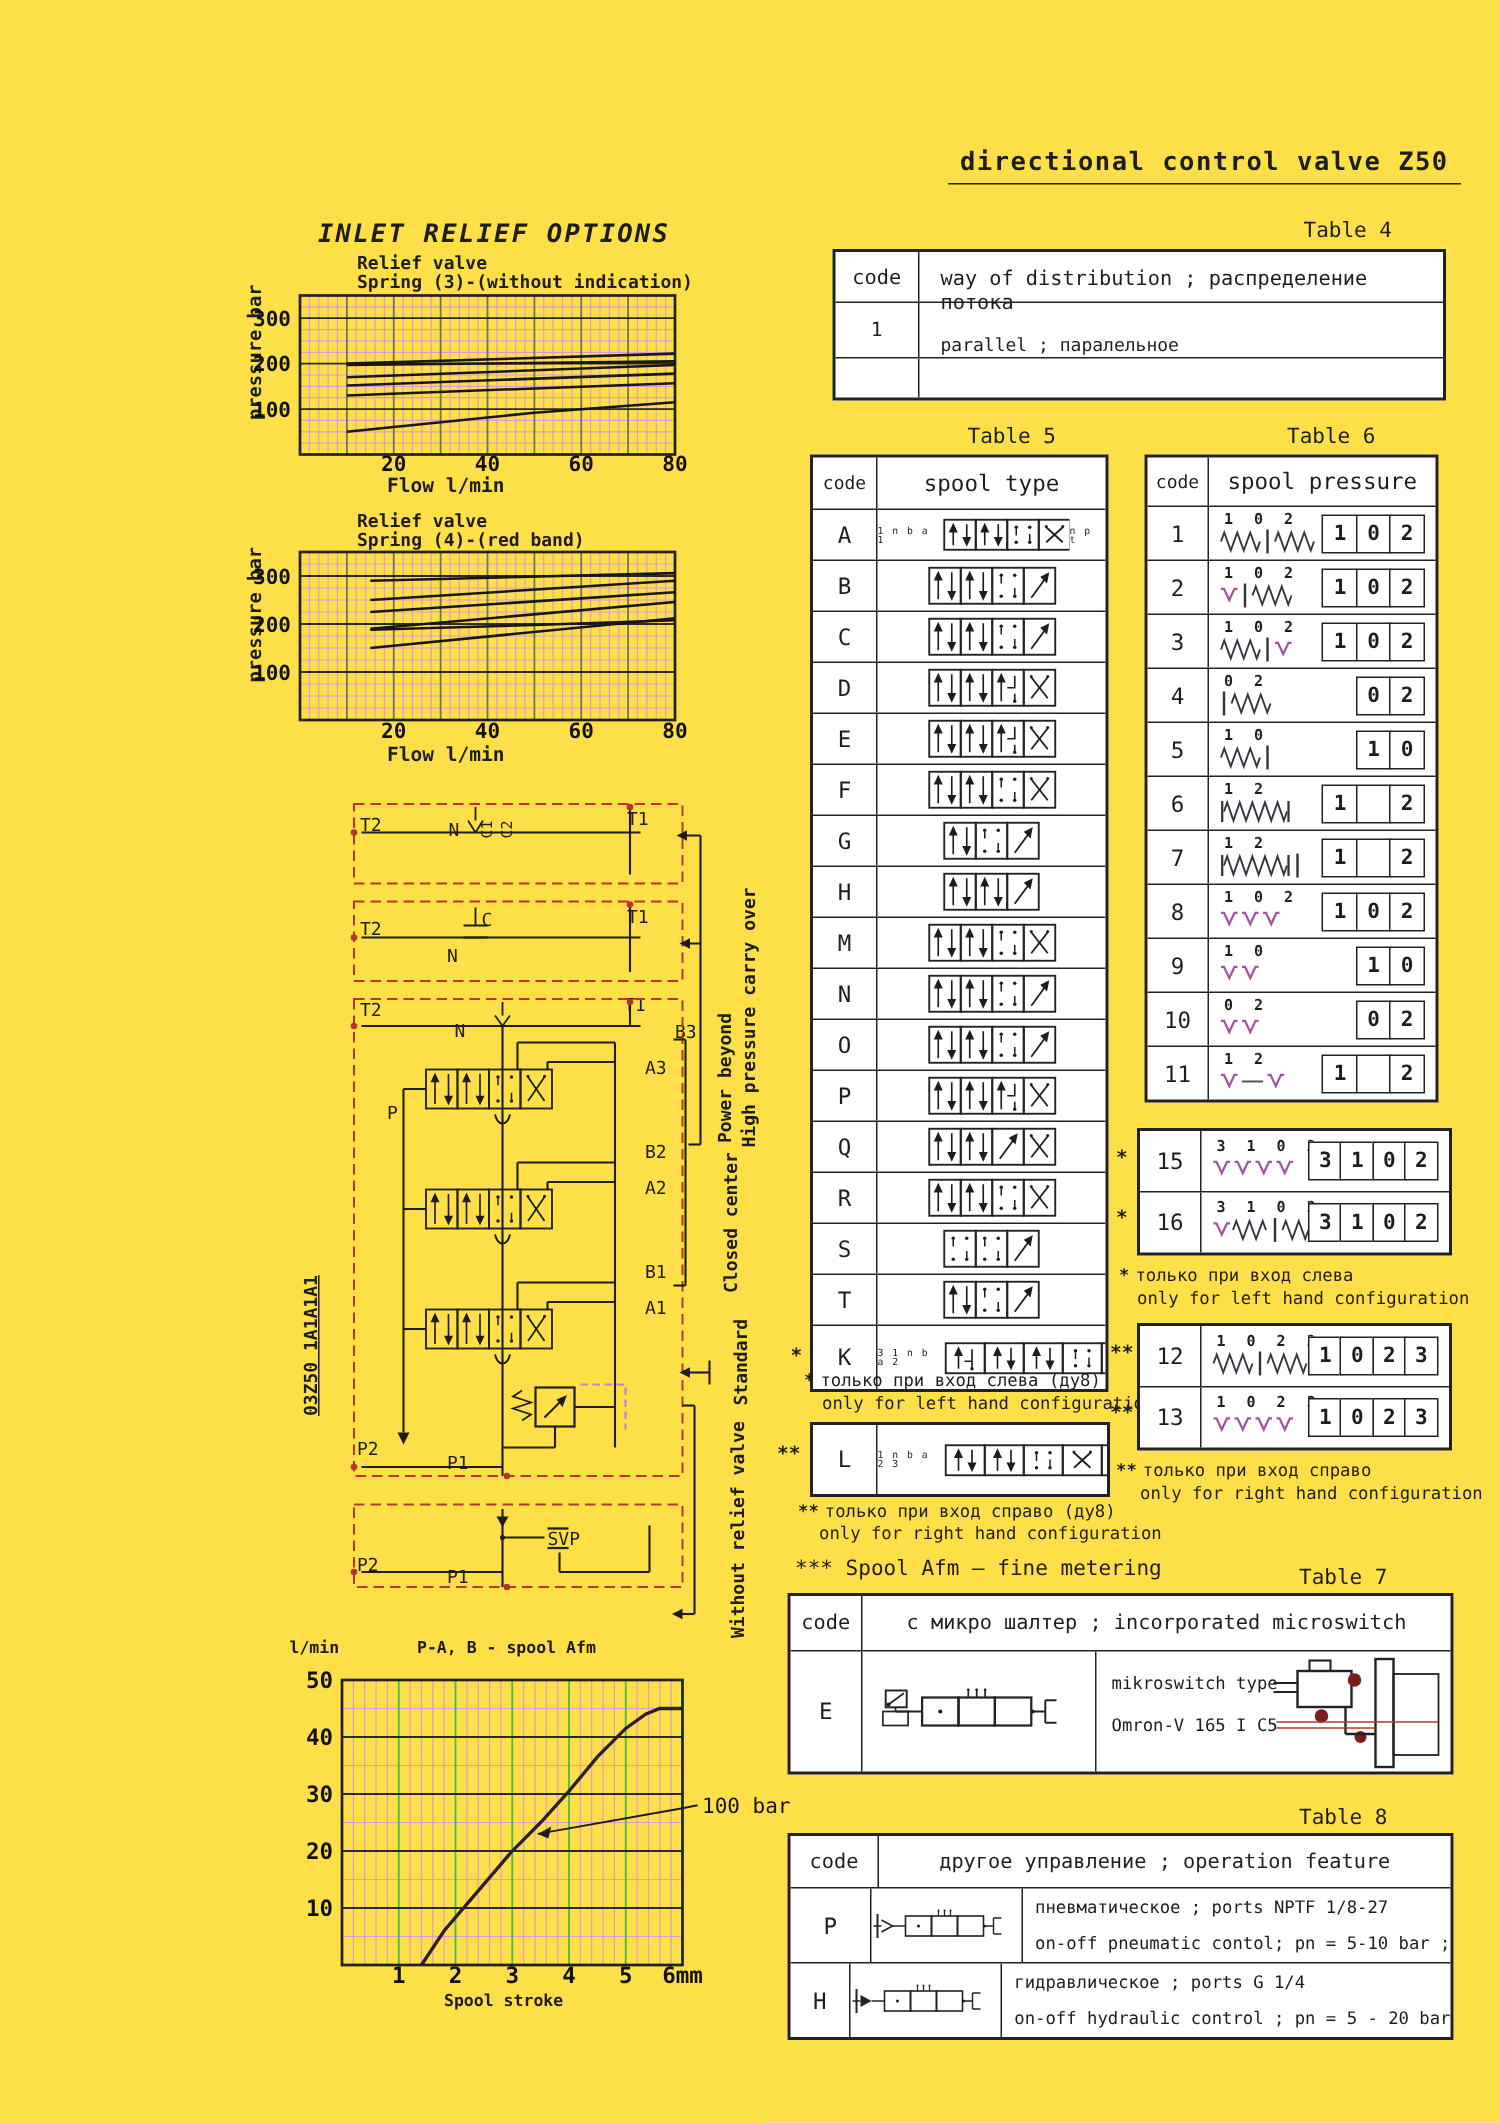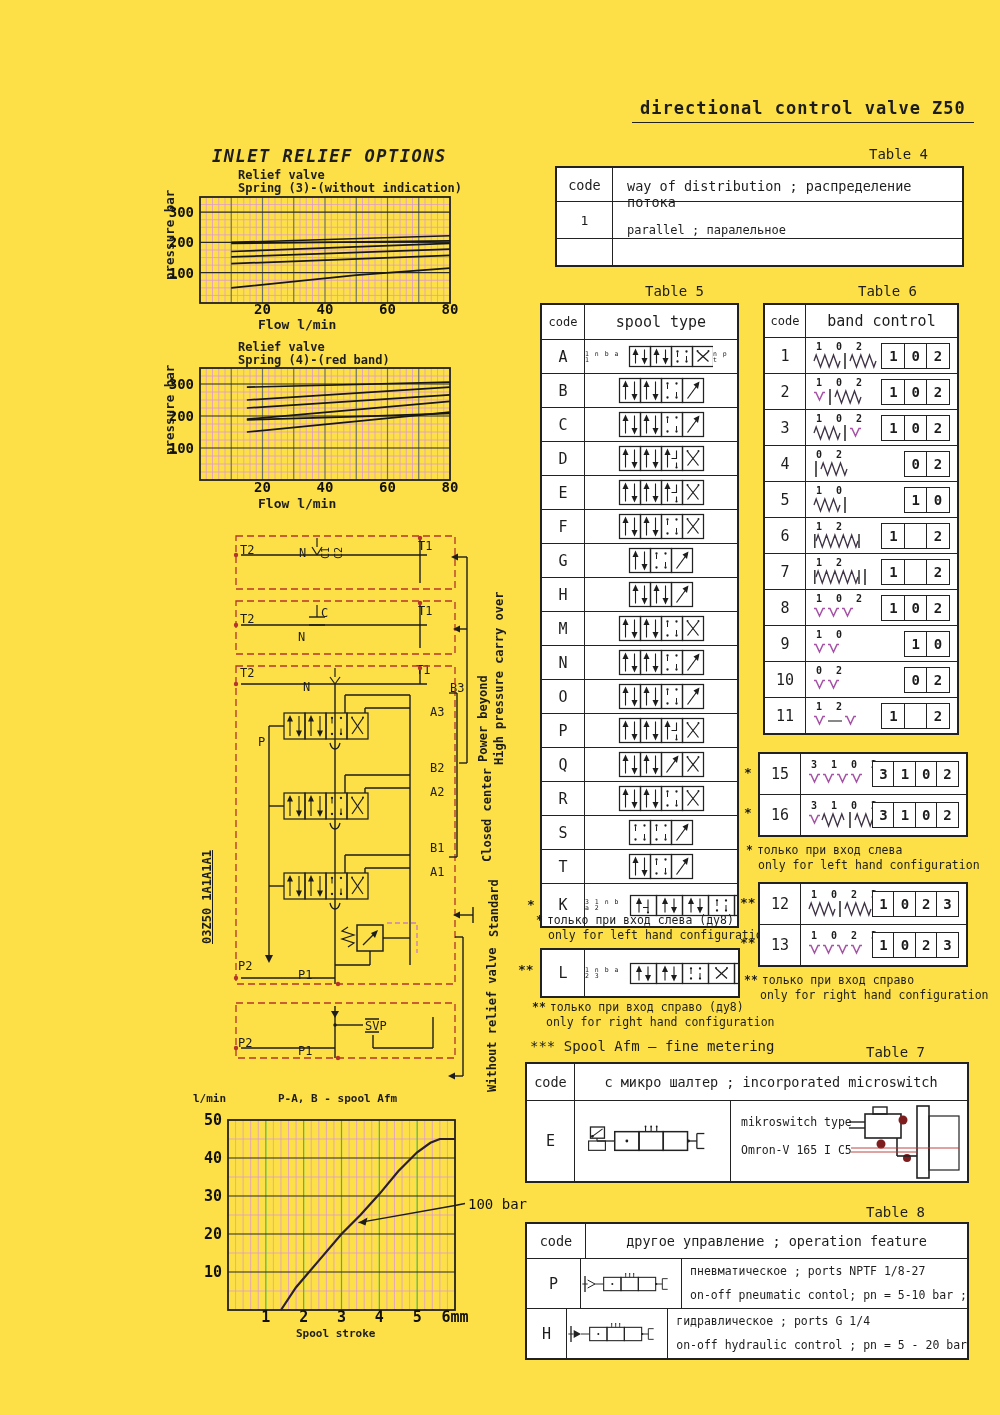--- a/index.html
+++ b/index.html
@@ -600,21 +600,21 @@
     <span style="margin-left:14px;">only for right hand configuration</span>
   </div>
   <div class="note3" style="left:530px;top:1038px;">
     <span class="mk">***</span> <span>Spool Afm – fine metering</span>
   </div>
 
   <div class="abs tlabel" style="left:858px;top:283px;">Table 6</div>
   <div class="tbl" style="left:763px;top:303px;width:192px;">
     <div class="thead" style="height:32px;">
       <div class="hcell t6code" style="font-size:12px;">code</div>
-      <div class="hcell" style="flex:1;font-size:15px;">band control</div>
+      <div class="hcell" style="flex:1;font-size:15px;">spool pressure</div>
     </div>
     <div id="t6-body">
         <div class="t6row">
           <div class="t6code">1</div>
           <div class="t6body">
             <div class="symcol">
               <div class="nums">1 0 2</div>
               <svg width="67" height="18">
                 <polyline points="1,9 3.1666666666666665,3 7.5,15 11.833333333333334,3 16.166666666666664,15 20.5,3 24.833333333333332,15 27,9" fill="none" stroke="#3d3244" stroke-width="1.3"></polyline>
                 <line x1="32" y1="1" x2="32" y2="17" stroke="#333" stroke-width="1.6"></line>

